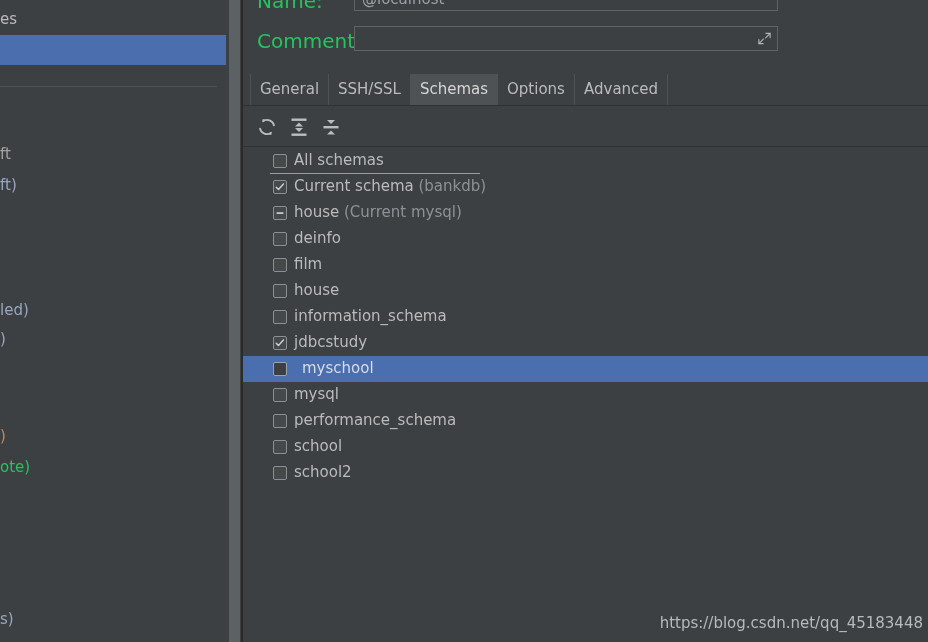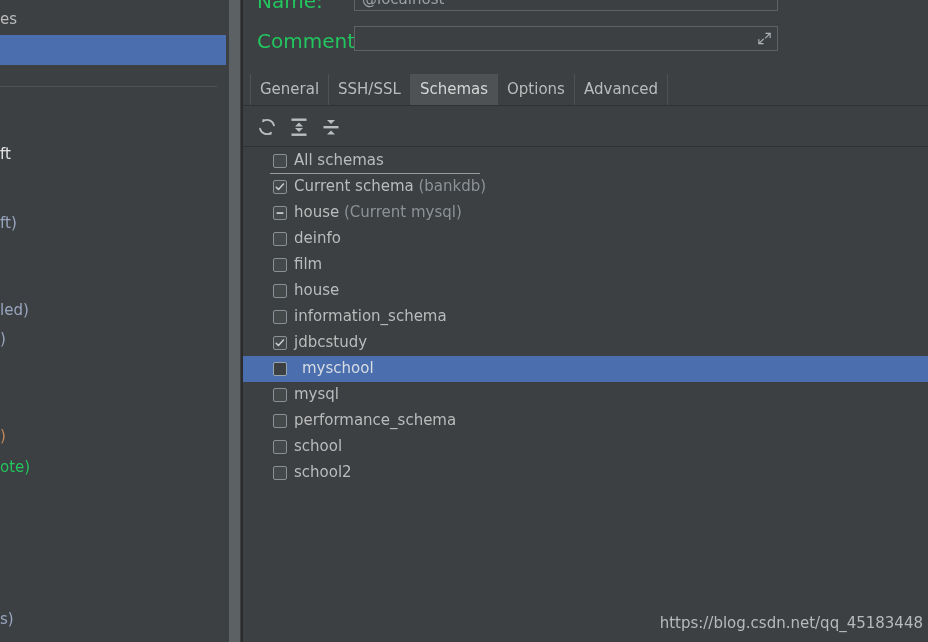--- a/index.html
+++ b/index.html
@@ -273,22 +273,22 @@
 </head>
 <body>
 
 <div id="screen">
 
   <div id="left-panel">
     <div id="left-selected-row"></div>
     <div id="left-divider"></div>
     <div id="left-fragments">
         <div class="left-frag" style="left: 0px; top: 10px; color: rgb(187, 187, 187);">es</div>
-        <div class="left-frag" style="left: 0px; top: 145px; color: #e5e5e5; text-align: right;">ft</div>
-        <div class="left-frag" style="left: 0px; top: 176px; color: rgb(154, 166, 192); margin-top: 38px;">ft)</div>
+        <div class="left-frag" style="left: 0px; top: 145px; color: #a3a3a3; text-align: right;">ft</div>
+        <div class="left-frag" style="left: 0px; top: 176px; color: rgb(154, 166, 192);">ft)</div>
         <div class="left-frag" style="left: 0px; top: 301px; color: rgb(154, 166, 192);">led)</div>
         <div class="left-frag" style="left: 0px; top: 330px; color: rgb(154, 166, 192);">)</div>
         <div class="left-frag" style="left: 0px; top: 427px; color: rgb(192, 136, 90);">)</div>
         <div class="left-frag" style="left: 0px; top: 458px; color: #22c55e;">ote)</div>
         <div class="left-frag" style="left: 0px; top: 610px; color: rgb(154, 166, 192);">s)</div>
       </div>
   </div>
 
   <div id="panel-scrollbar">
     <div id="panel-scrollbar-thumb"></div>

